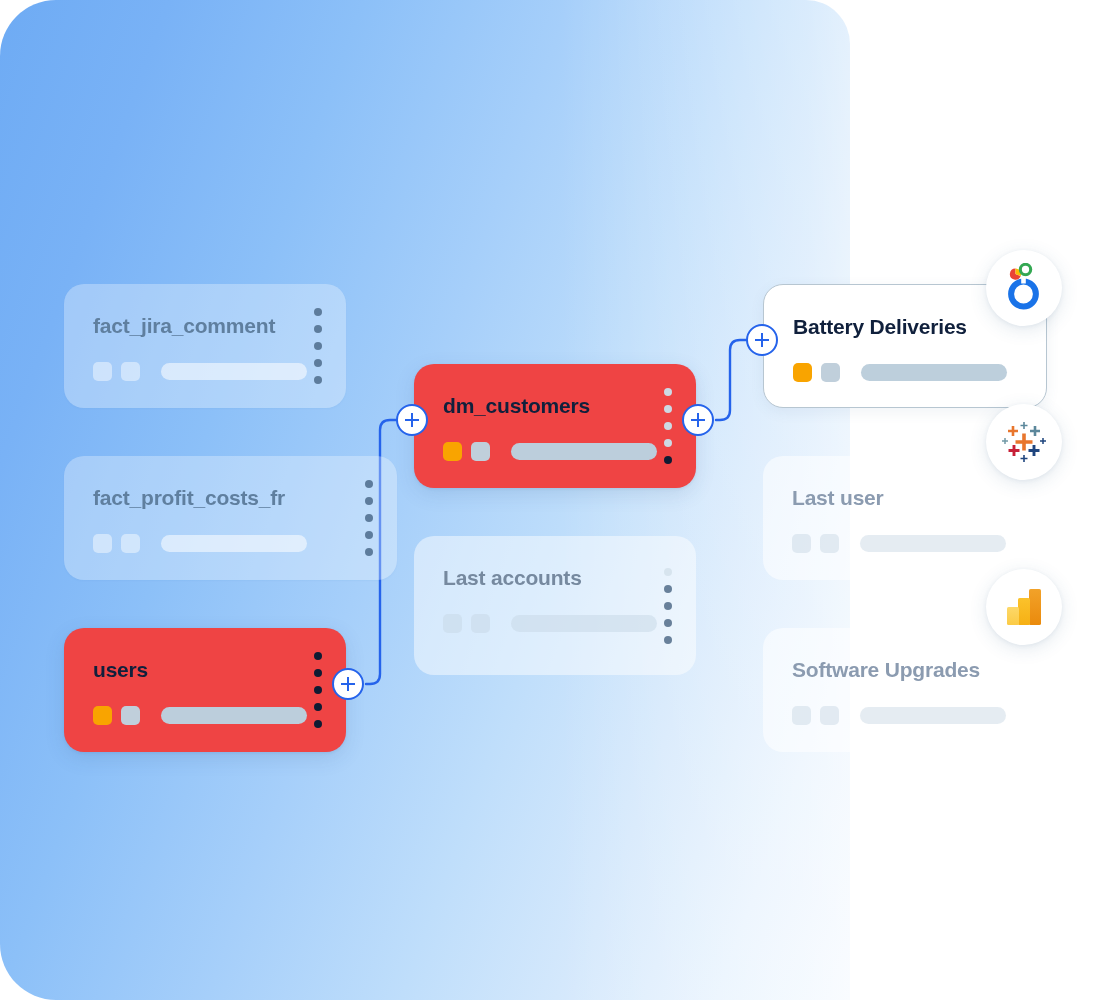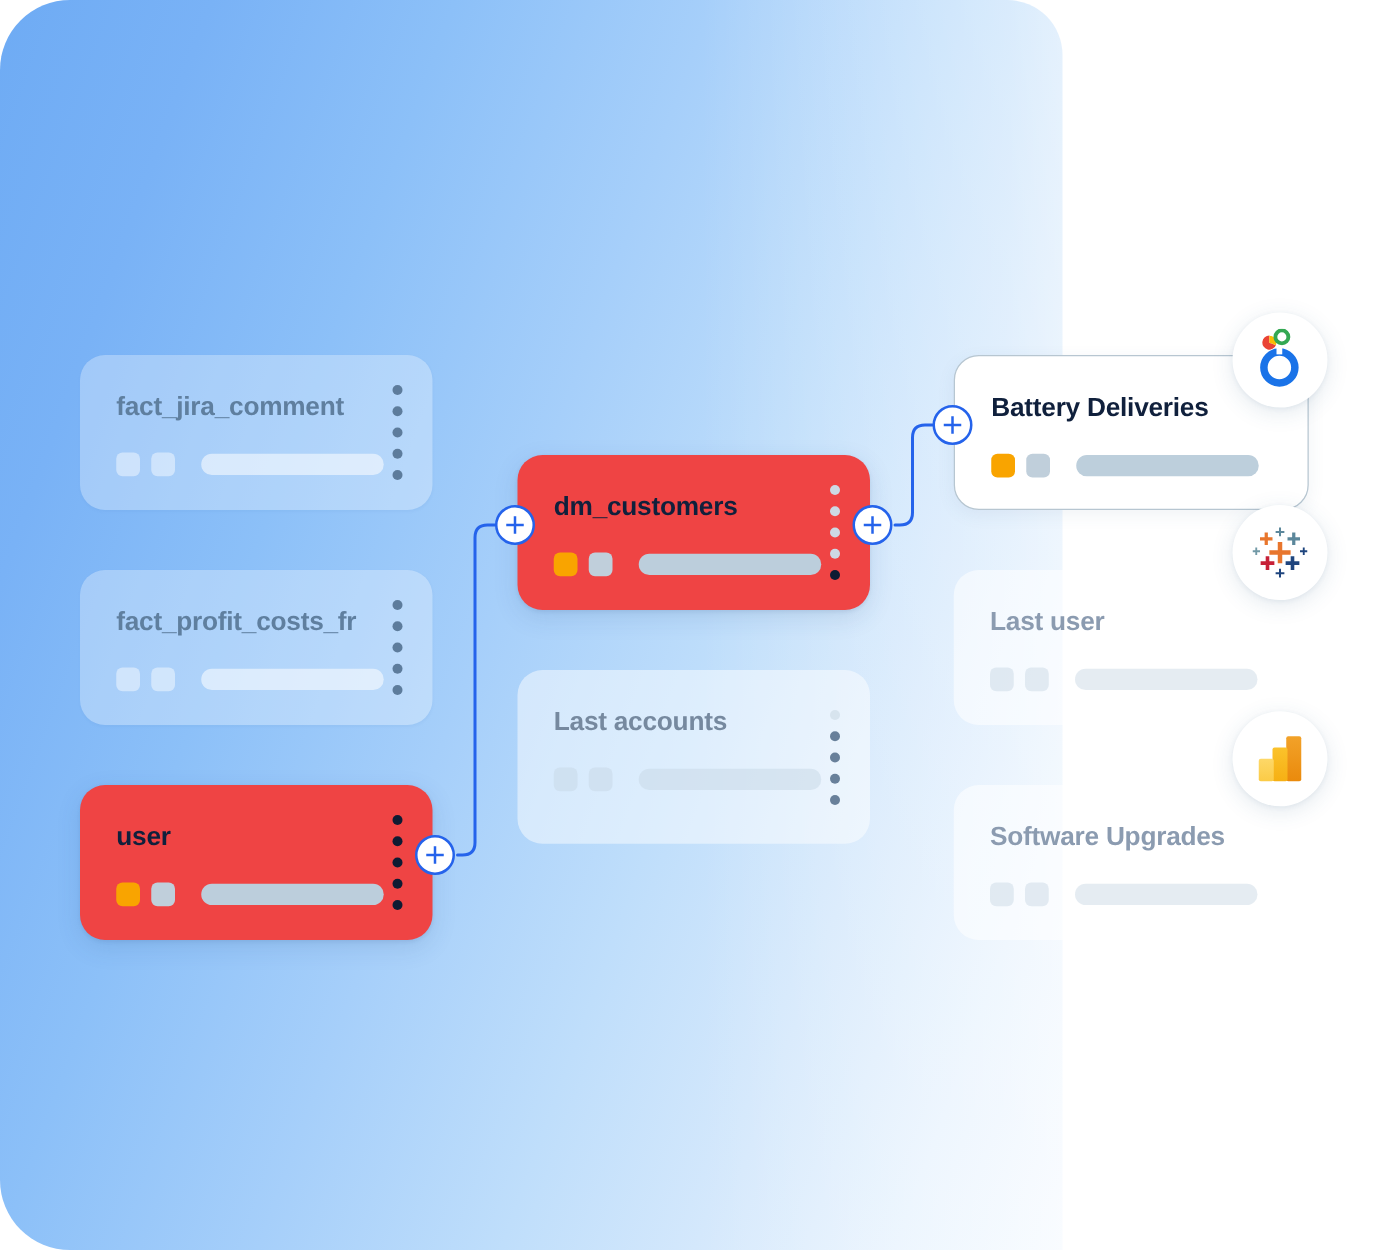--- a/index.html
+++ b/index.html
@@ -208,38 +208,38 @@
     </div>
     <div class="dots">
       <span class="dot"></span>
       <span class="dot"></span>
       <span class="dot"></span>
       <span class="dot"></span>
       <span class="dot"></span>
     </div>
   </div>
 
-  <div class="card ghost-blue" style="left:64px; top:456px; width:282px; height:124px;">
+  <div class="card ghost-blue" style="left:64px; top:456px; width:333px; height:124px;">
     <div class="title">fact_profit_costs_fr</div>
     <div class="chips">
       <span class="chip"></span>
       <span class="chip"></span>
       <span class="bar" style="width:146px;"></span>
     </div>
     <div class="dots">
       <span class="dot"></span>
       <span class="dot"></span>
       <span class="dot"></span>
       <span class="dot"></span>
       <span class="dot"></span>
     </div>
   </div>
 
   <div class="card solid" style="left:64px; top:628px; width:282px; height:124px;">
-    <div class="title">user</div>
+    <div class="title">users</div>
     <div class="chips">
       <span class="chip orange"></span>
       <span class="chip grey"></span>
       <span class="bar" style="width:146px;"></span>
     </div>
     <div class="dots">
       <span class="dot" style="background:#0e1b33;"></span>
       <span class="dot" style="background:#0e1b33;"></span>
       <span class="dot" style="background:#0e1b33;"></span>
       <span class="dot" style="background:#0e1b33;"></span>

